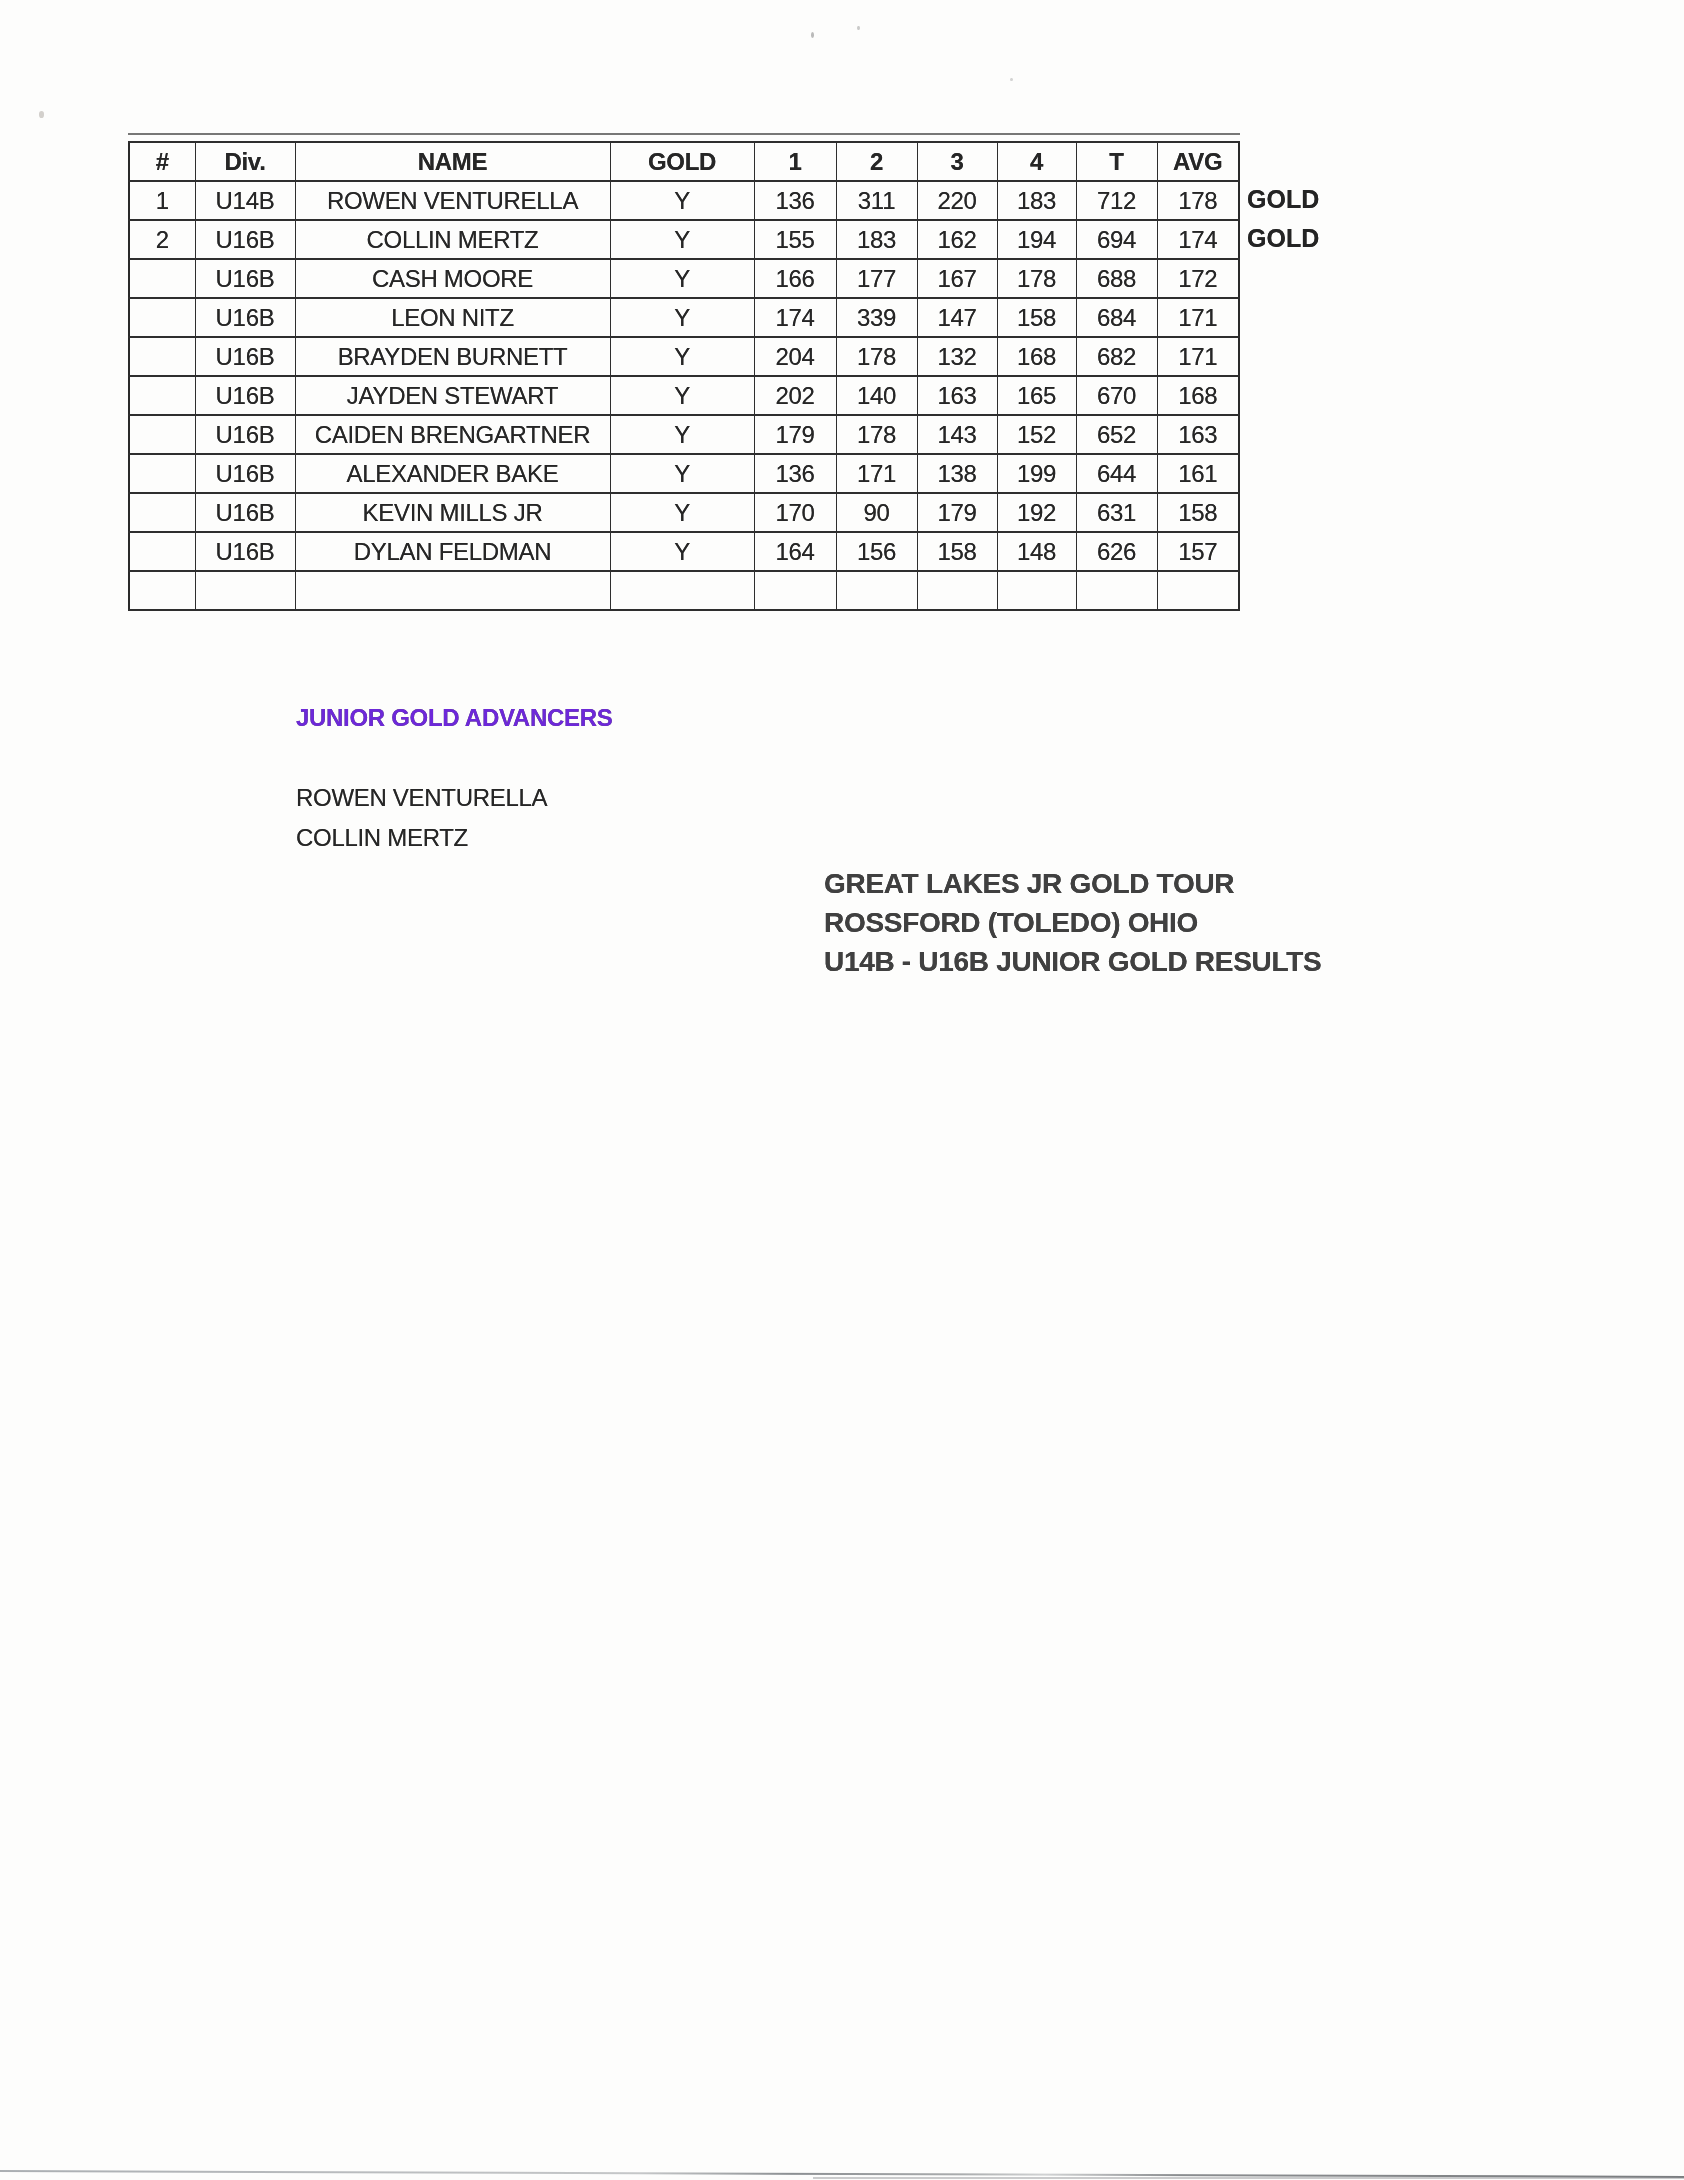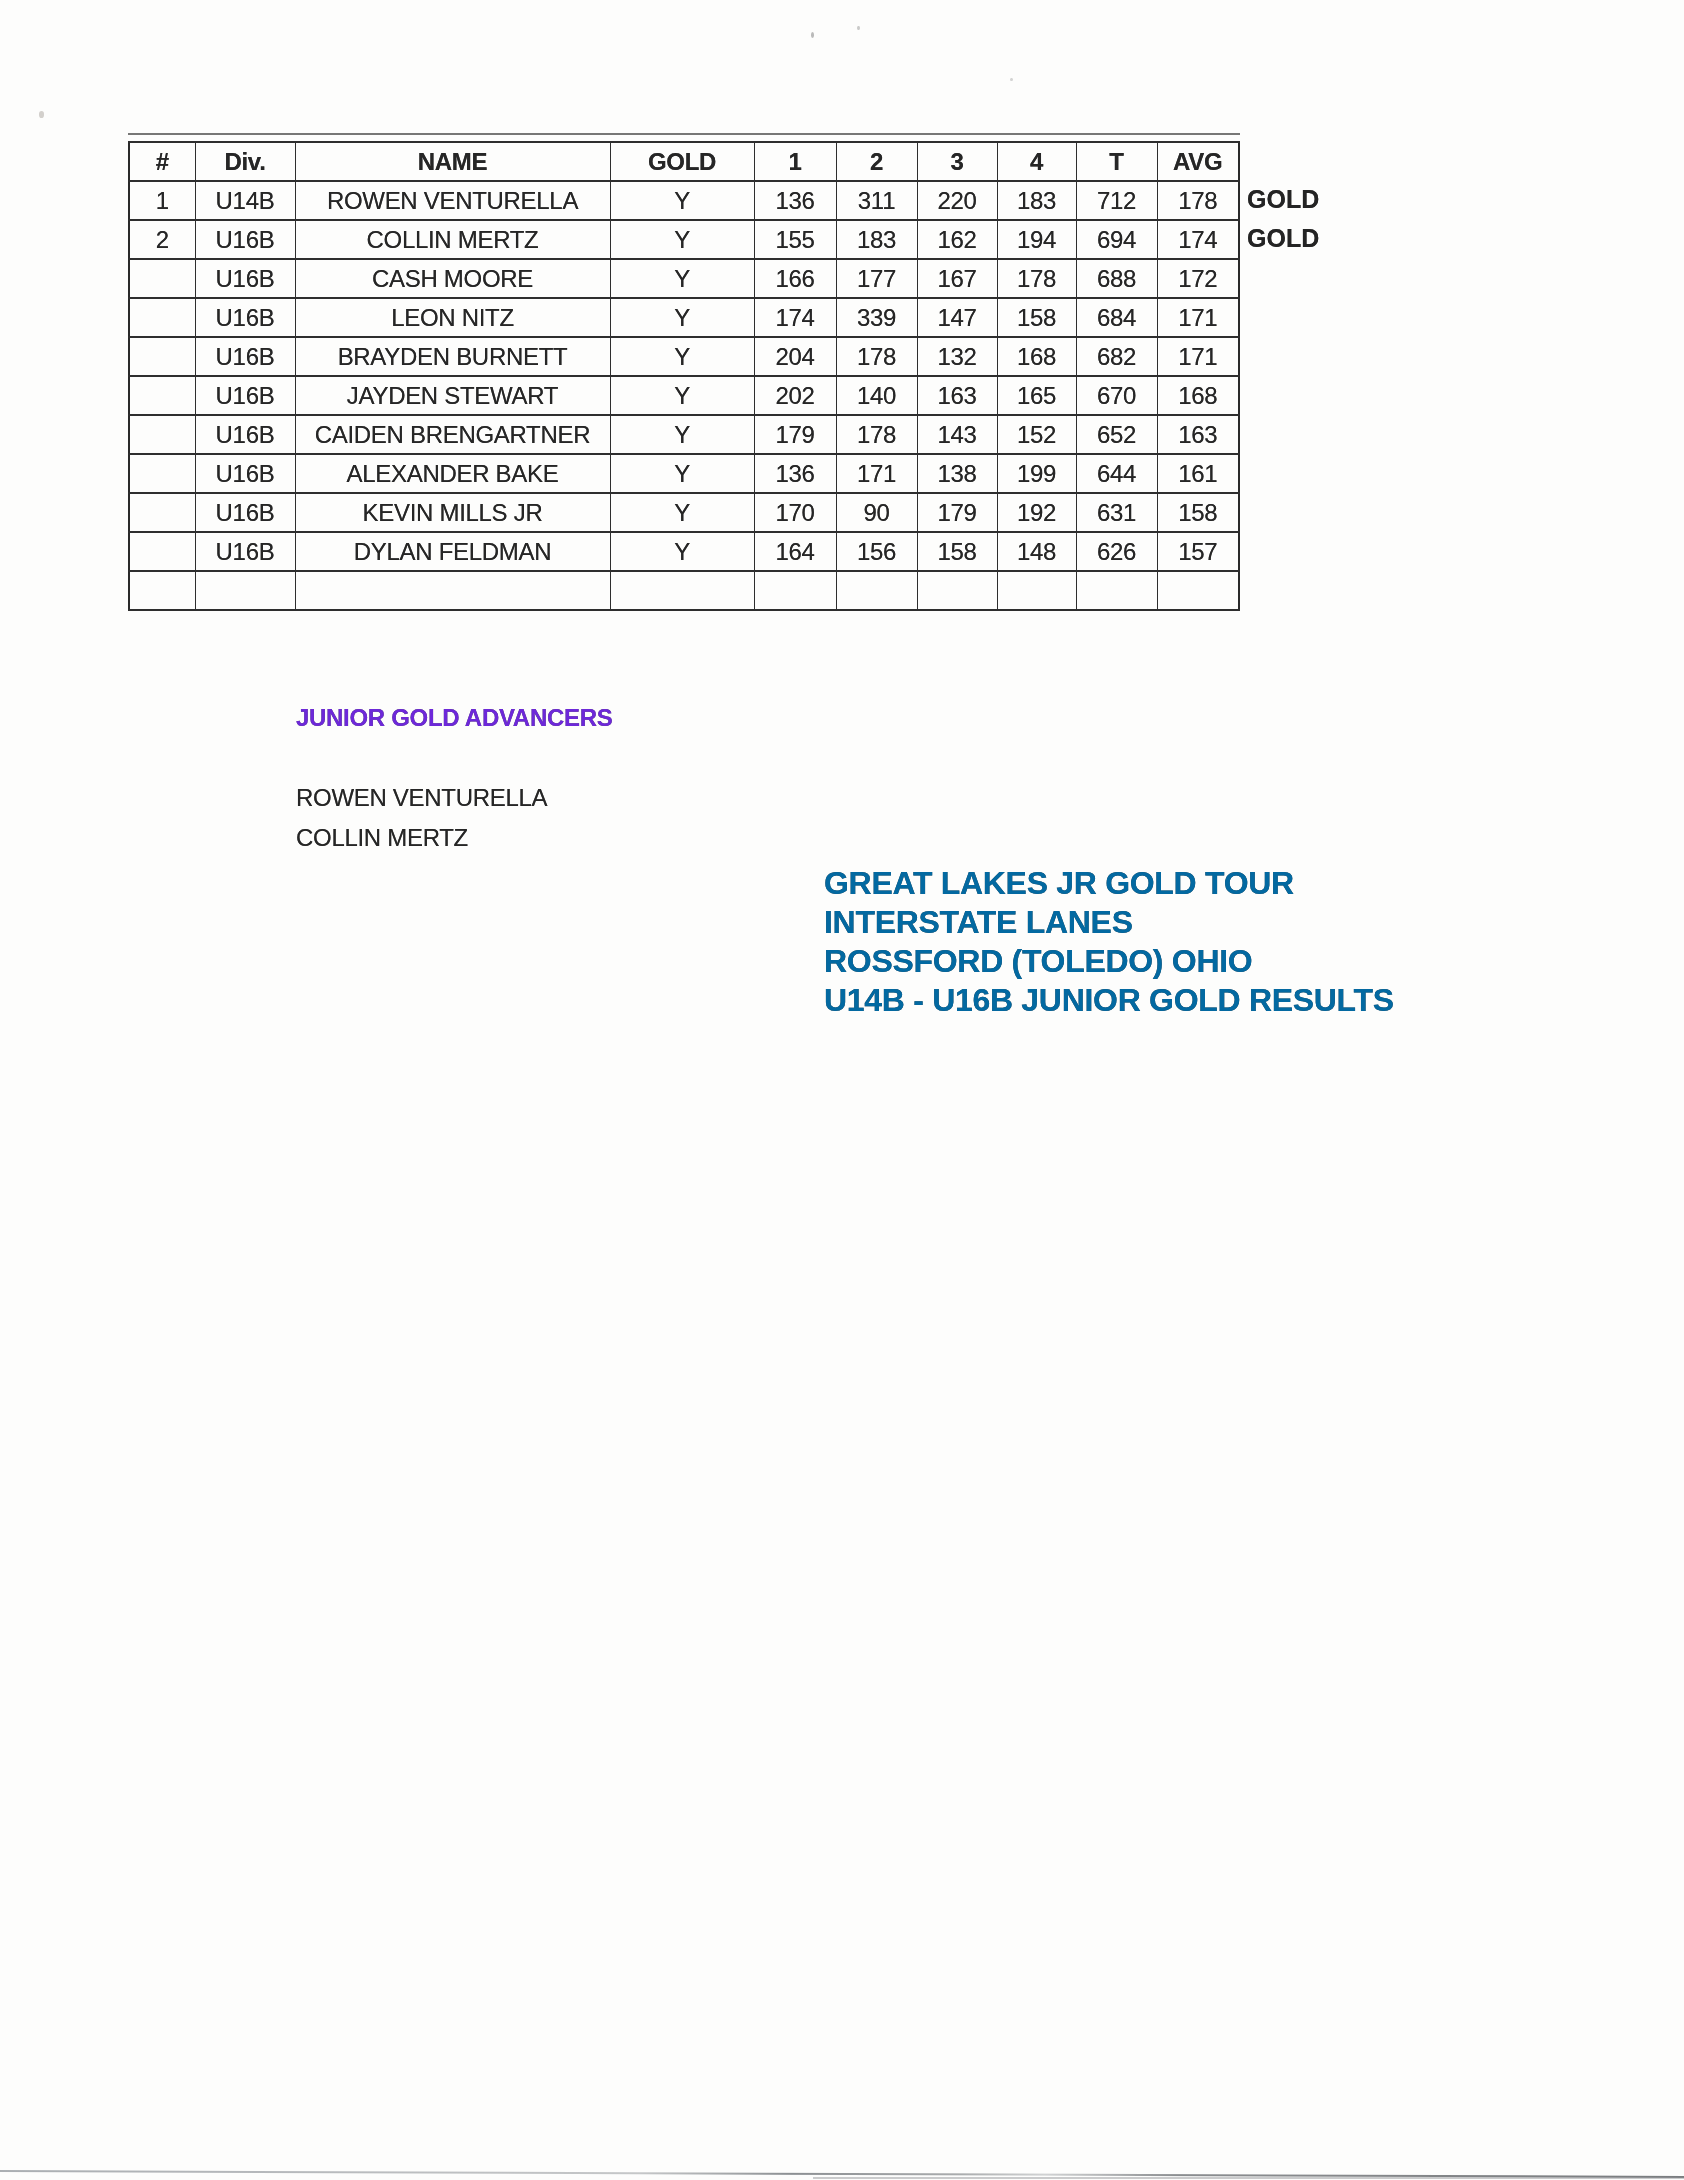--- a/index.html
+++ b/index.html
@@ -78,23 +78,23 @@
     position: absolute; left: 296px; top: 778px;
     font-size: 24px; line-height: 40px;
     letter-spacing: -0.3px;
     color: #262626;
     text-shadow: 0 0 0.5px rgba(35,35,35,0.7);
   }
 
   
   .event-block {
     position: absolute; left: 824px; top: 864px;
-    font-size: 32px; font-weight: bold; line-height: 39px;
+    font-size: 28px; font-weight: bold; line-height: 39px;
     letter-spacing: -0.3px;
-    color: #0369a1;
+    color: #404040;
     text-shadow: 0 0 0.6px rgba(35,35,35,0.85);
   }
 
   
   .scan-edge-line {
     position: absolute; left: 0; top: 2170px;
     width: 1685px; height: 1.7px;
     transform: rotate(0.2deg); transform-origin: 0 0;
     background: linear-gradient(to right,
       rgba(150,155,160,0.8) 0%,
@@ -294,21 +294,20 @@
     </div>
 
   <div class="advancers-title">JUNIOR GOLD ADVANCERS</div>
   <div class="advancers-names" id="advancers-names">
       <div>ROWEN VENTURELLA</div>
       <div>COLLIN MERTZ</div>
     </div>
 
   <div class="event-block" id="event-block">
       <div>GREAT LAKES JR GOLD TOUR</div>
-      <div>INTERSTATE LANES</div>
       <div>ROSSFORD (TOLEDO) OHIO</div>
       <div>U14B - U16B JUNIOR GOLD RESULTS</div>
     </div>
 
   <div class="scan-edge-line"></div>
   <div class="scan-edge-line2"></div>
   <div class="speck speck-a"></div>
   <div class="speck speck-b"></div>
   <div class="speck speck-c"></div>
   <div class="speck speck-d"></div>

